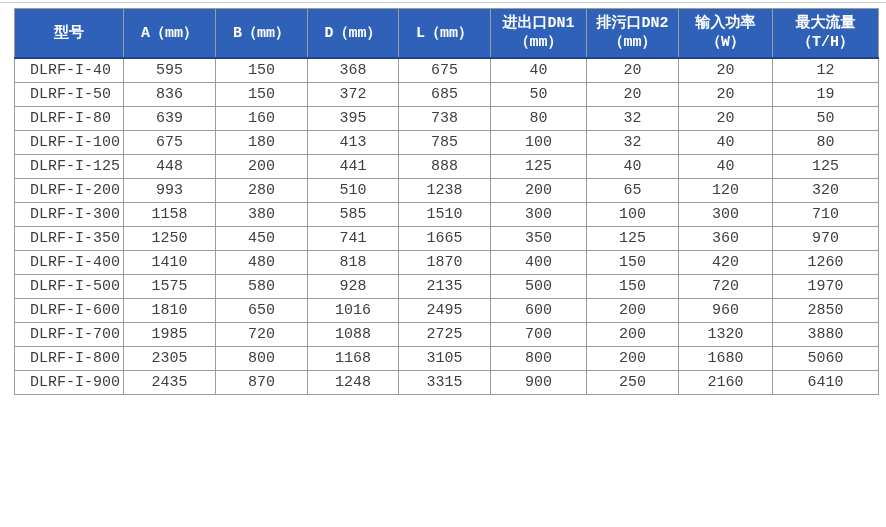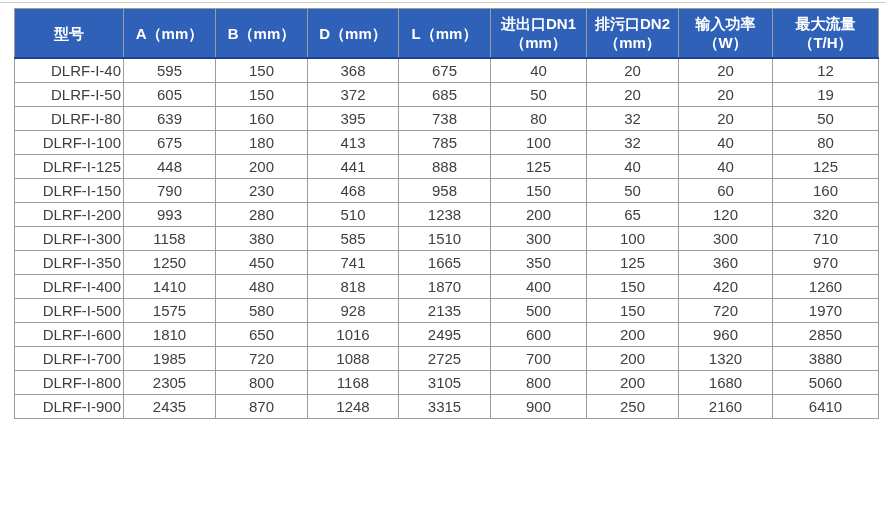--- a/index.html
+++ b/index.html
@@ -20,20 +20,21 @@
   }
   .top-divider{
     position:absolute;left:0;top:2px;width:886px;height:0;
     border-top:1px solid var(--top-line);
   }
   table.spec{
     position:absolute;left:14px;top:8px;
     width:864px;
     border-collapse:collapse;
     table-layout:fixed;
+    font-family:Liberation Mono, monospace;
   }
   table.spec th{
     background:var(--header-bg);
     color:var(--header-text);
     font-weight:bold;
     font-size:15px;
     line-height:19px;
     text-align:center;
     vertical-align:middle;
     height:44px;
@@ -47,22 +48,22 @@
     font-size:15px;
     color:var(--body-text);
     text-align:center;
     vertical-align:middle;
     padding:1px 2px;
     border:1px solid var(--grid);
     background:#ffffff;
     white-space:nowrap;
   }
   table.spec td.model-cell{
-    text-align:right;
-    padding-left:5px;
+    text-align:left;
+    padding-left:15px;
   }
 </style>
 </head>
 <body>
 
 <div class="top-divider"></div>
 
 <table class="spec">
   <colgroup>
       <col style="width: 109px;">
@@ -95,21 +96,21 @@
         <td>150</td>
         <td>368</td>
         <td>675</td>
         <td>40</td>
         <td>20</td>
         <td>20</td>
         <td>12</td>
       </tr>
       <tr>
         <td class="model-cell">DLRF-I-50</td>
-        <td>605</td>
+        <td>836</td>
         <td>150</td>
         <td>372</td>
         <td>685</td>
         <td>50</td>
         <td>20</td>
         <td>20</td>
         <td>19</td>
       </tr>
       <tr>
         <td class="model-cell">DLRF-I-80</td>
@@ -136,31 +137,20 @@
       <tr>
         <td class="model-cell">DLRF-I-125</td>
         <td>448</td>
         <td>200</td>
         <td>441</td>
         <td>888</td>
         <td>125</td>
         <td>40</td>
         <td>40</td>
         <td>125</td>
-      </tr>
-      <tr>
-        <td class="model-cell">DLRF-I-150</td>
-        <td>790</td>
-        <td>230</td>
-        <td>468</td>
-        <td>958</td>
-        <td>150</td>
-        <td>50</td>
-        <td>60</td>
-        <td>160</td>
       </tr>
       <tr>
         <td class="model-cell">DLRF-I-200</td>
         <td>993</td>
         <td>280</td>
         <td>510</td>
         <td>1238</td>
         <td>200</td>
         <td>65</td>
         <td>120</td>

